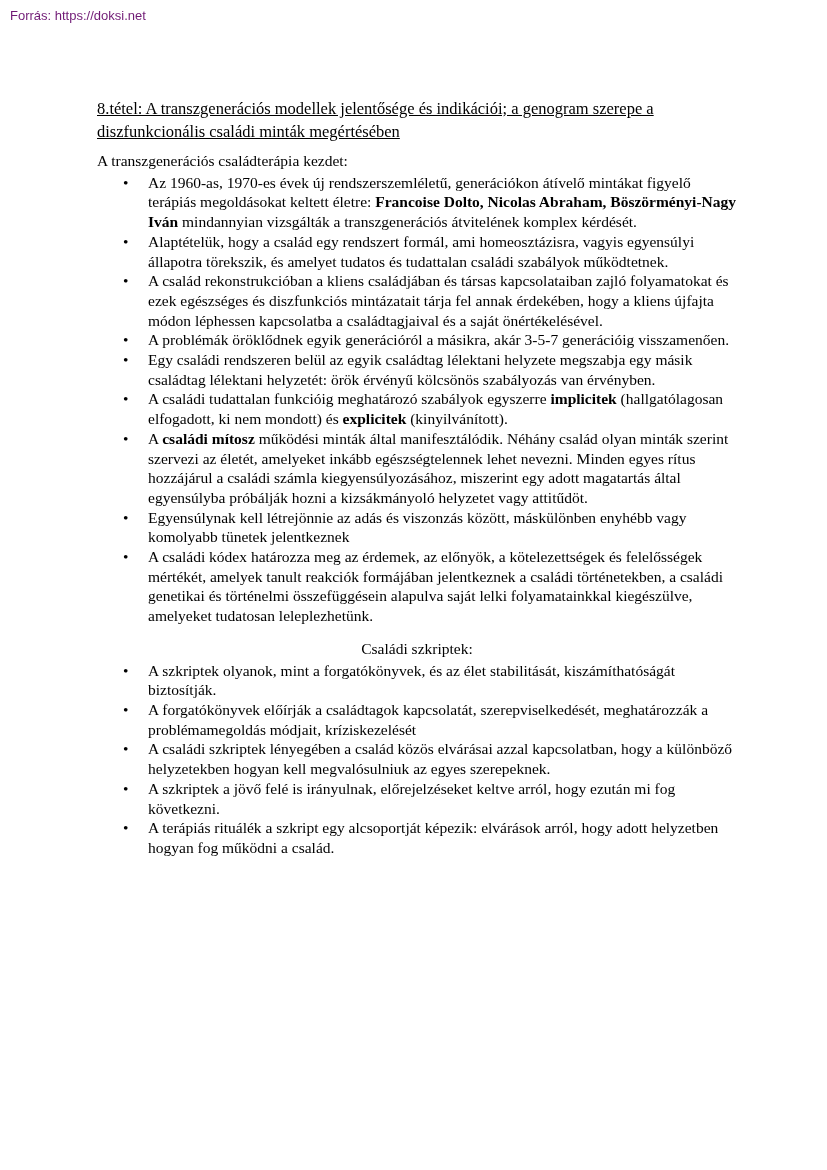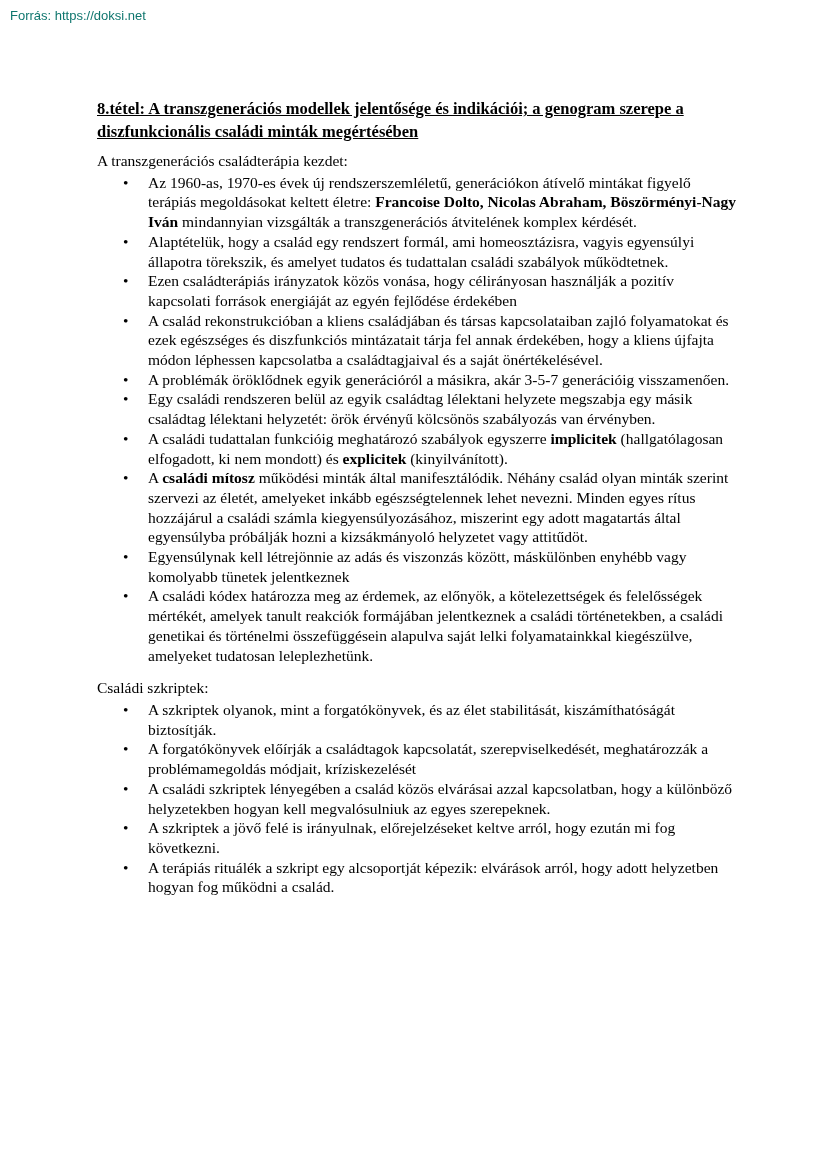--- a/index.html
+++ b/index.html
@@ -13,43 +13,44 @@
     position: relative;
     color: #000000;
     font-family: "Liberation Serif", "DejaVu Serif", serif;
   }
   .source-line {
     position: absolute;
     left: 10px;
     top: 8px;
     font-family: "Liberation Sans", "DejaVu Sans", sans-serif;
     font-size: 13px;
-    color: #0f766e;
+    color: #701a75;
   }
   .content {
     position: absolute;
     left: 97px;
     top: 97px;
     width: 640px;
   }
   .doc-title {
     margin: 0 0 8px 0;
     font-size: 16.5px;
-    font-weight: bold;
+    font-weight: normal;
     line-height: 23px;
     text-decoration: underline;
   }
   .section-heading {
     margin: 0 0 2px 0;
     font-size: 15.5px;
     font-weight: normal;
     line-height: 19.7px;
   }
   section + section .section-heading {
     margin-top: 13px;
+    text-align: center;
   }
   ul.bullets {
     margin: 0;
     padding: 0;
     list-style: none;
     font-size: 15.5px;
     line-height: 19.7px;
   }
   ul.bullets li {
     position: relative;
@@ -73,21 +74,20 @@
   <div class="source-line">Forrás: https://doksi.net</div>
 
   <div class="content">
     <h1 class="doc-title">8.tétel: A transzgenerációs modellek jelentősége és indikációi; a genogram szerepe a diszfunkcionális családi minták megértésében</h1>
 
     <section>
       <h2 class="section-heading">A transzgenerációs családterápia kezdet:</h2>
       <ul class="bullets">
           <li><span>Az 1960-as, 1970-es évek új rendszerszemléletű, generációkon átívelő mintákat figyelő terápiás megoldásokat keltett életre: </span><span class="bold">Francoise Dolto, Nicolas Abraham, Böszörményi-Nagy Iván</span><span> mindannyian vizsgálták a transzgenerációs átvitelének komplex kérdését.</span></li>
           <li><span>Alaptételük, hogy a család egy rendszert formál, ami homeosztázisra, vagyis egyensúlyi állapotra törekszik, és amelyet tudatos és tudattalan családi szabályok működtetnek.</span></li>
-          <li><span>Ezen családterápiás irányzatok közös vonása, hogy célirányosan használják a pozitív kapcsolati források energiáját az egyén fejlődése érdekében</span></li>
           <li><span>A család rekonstrukcióban a kliens családjában és társas kapcsolataiban zajló folyamatokat és ezek egészséges és diszfunkciós mintázatait tárja fel annak érdekében, hogy a kliens újfajta módon léphessen kapcsolatba a családtagjaival és a saját önértékelésével.</span></li>
           <li><span>A problémák öröklődnek egyik generációról a másikra, akár 3-5-7 generációig visszamenően.</span></li>
           <li><span>Egy családi rendszeren belül az egyik családtag lélektani helyzete megszabja egy másik családtag lélektani helyzetét: örök érvényű kölcsönös szabályozás van érvényben.</span></li>
           <li><span>A családi tudattalan funkcióig meghatározó szabályok egyszerre </span><span class="bold">implicitek</span><span> (hallgatólagosan elfogadott, ki nem mondott) és </span><span class="bold">explicitek</span><span> (kinyilvánított).</span></li>
           <li><span>A </span><span class="bold">családi mítosz</span><span> működési minták által manifesztálódik. Néhány család olyan minták szerint szervezi az életét, amelyeket inkább egészségtelennek lehet nevezni. Minden egyes rítus hozzájárul a családi számla kiegyensúlyozásához, miszerint egy adott magatartás által egyensúlyba próbálják hozni a kizsákmányoló helyzetet vagy attitűdöt.</span></li>
           <li><span>Egyensúlynak kell létrejönnie az adás és viszonzás között, máskülönben enyhébb vagy komolyabb tünetek jelentkeznek</span></li>
           <li><span>A családi kódex határozza meg az érdemek, az előnyök, a kötelezettségek és felelősségek mértékét, amelyek tanult reakciók formájában jelentkeznek a családi történetekben, a családi genetikai és történelmi összefüggésein alapulva saját lelki folyamatainkkal kiegészülve, amelyeket tudatosan leleplezhetünk.</span></li>
         </ul>
     </section>
 

